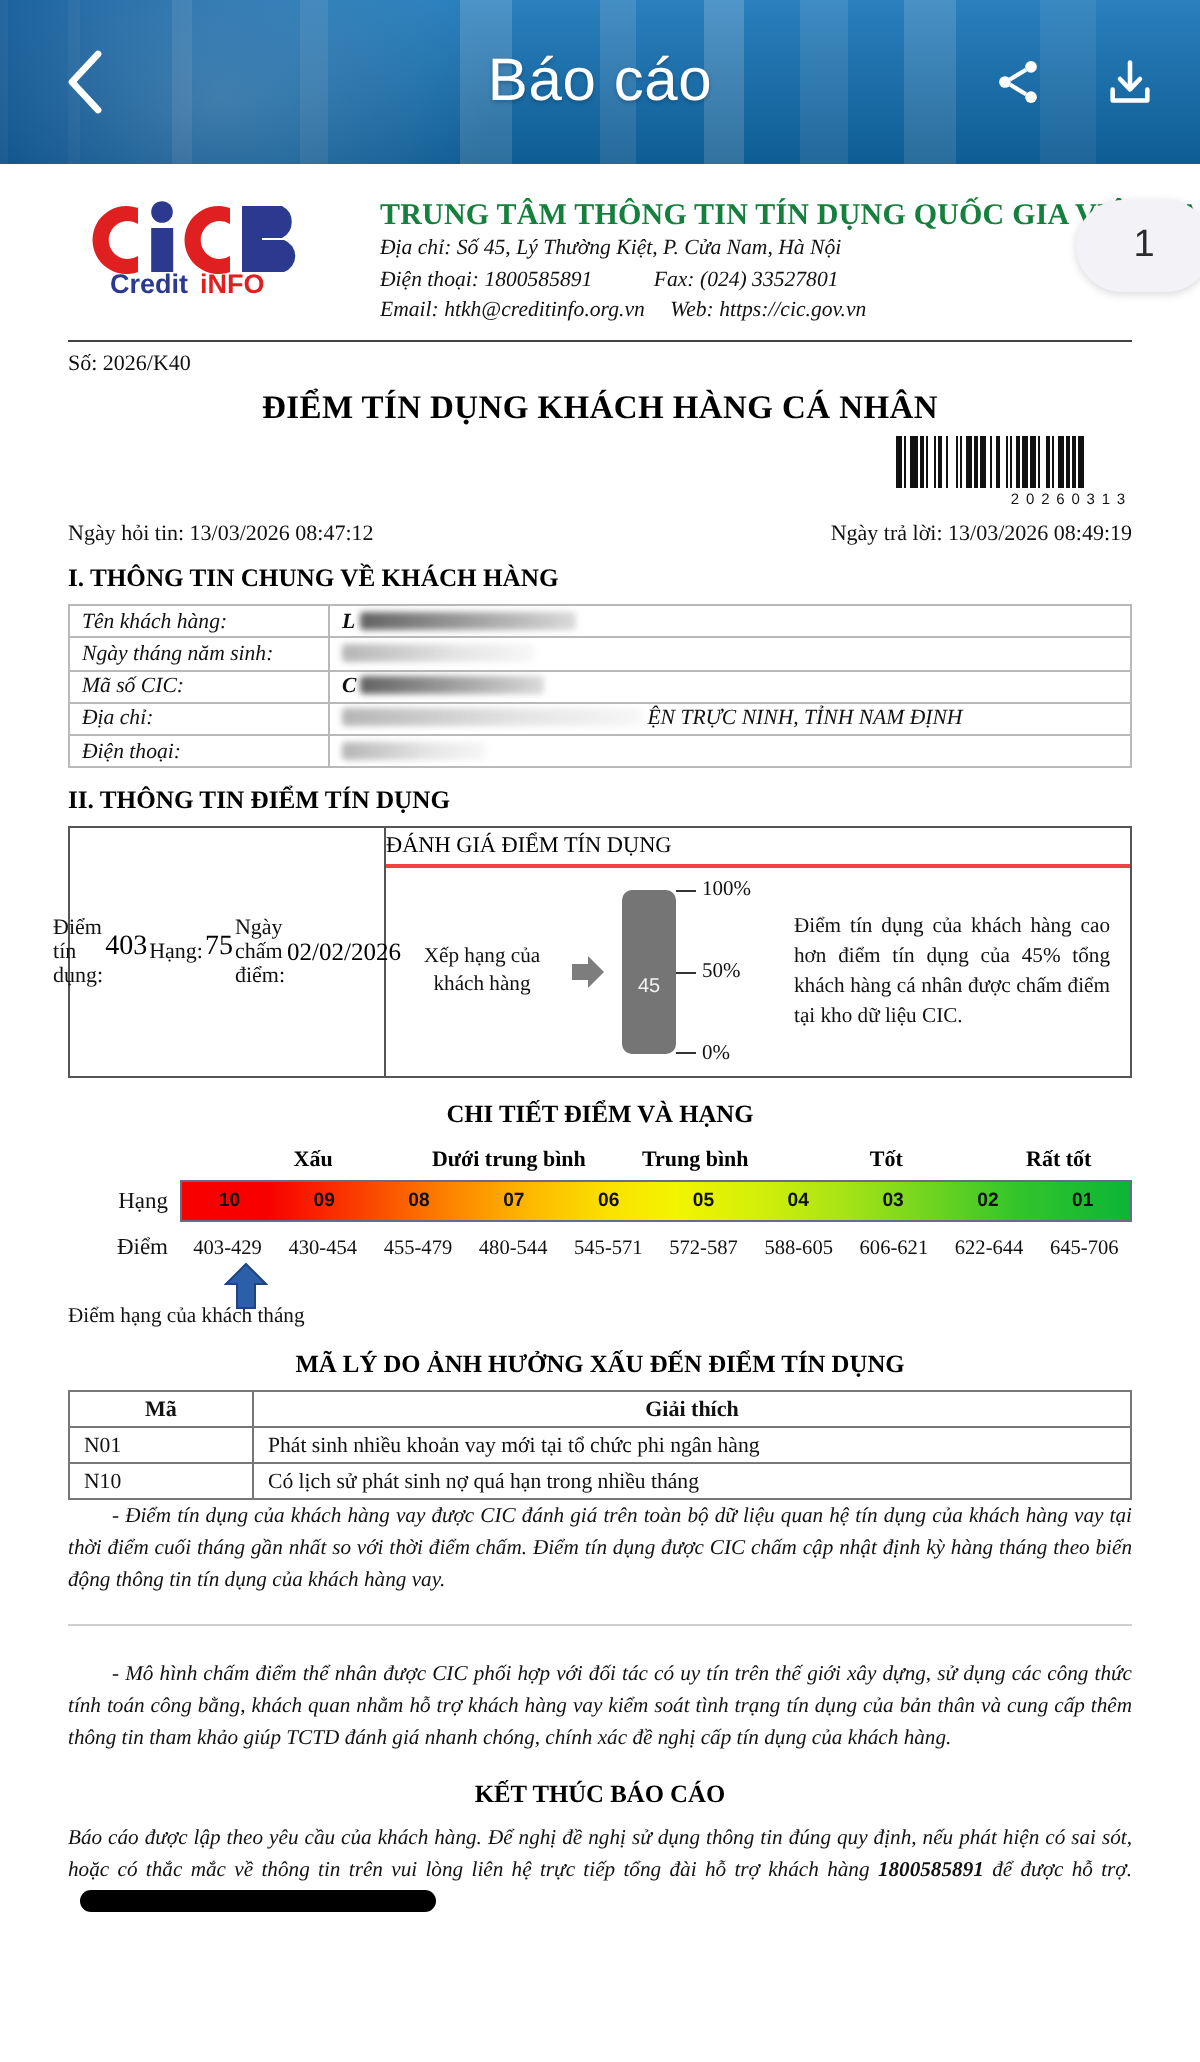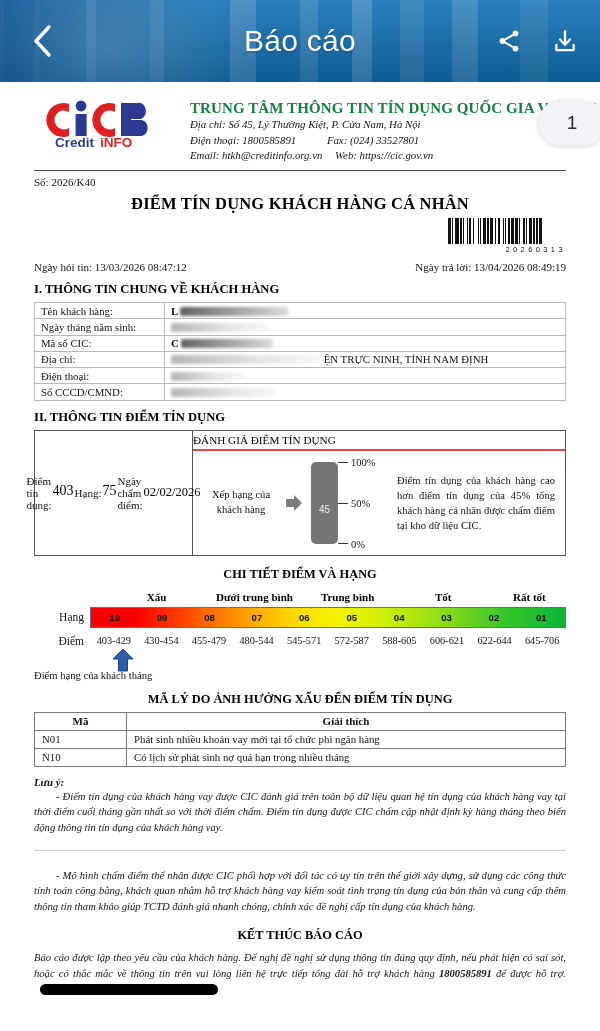--- a/index.html
+++ b/index.html
@@ -115,21 +115,21 @@
 
   .sec-head{font-size:12.6px;font-weight:bold;margin-top:9px;color:#000;}
 
   
   table.info{
     width:100%;border-collapse:collapse;margin-top:5px;
     table-layout:fixed;
   }
   table.info td{
     border:1px solid #b9b9b9;
-    font-size:10.8px;height:16.3px;padding:0 6px;color:#111;
+    font-size:10.8px;height:16.3px;padding:0 6px;color:#111;font-style:italic;
   }
   table.info td.lbl{width:130px;}
   .redact{
     display:inline-block;height:9px;
     background:linear-gradient(90deg, rgba(120,120,120,.55), rgba(170,170,170,.30) 60%, rgba(200,200,200,.15));
     filter:blur(1.6px);
     vertical-align:-1px;border-radius:2px;
   }
   .redact.lead{background:linear-gradient(90deg,rgba(70,70,70,.85),rgba(150,150,150,.35));}
   .addr-tail{font-size:10.8px;}
@@ -397,21 +397,21 @@
             <i style="width: 1.06px; background: transparent;"></i>
             <i style="width: 3.18px; background: rgb(17, 17, 17);"></i>
             <i style="width: 2.12px; background: transparent;"></i>
           </div>
         <div class="num">20260313</div>
       </div>
     </div>
 
     <div class="dates">
       <span>Ngày hỏi tin: 13/03/2026 08:47:12</span>
-      <span>Ngày trả lời: 13/04/2026 08:49:19</span>
+      <span>Ngày trả lời: 13/03/2026 08:49:19</span>
     </div>
 
     <div class="sec-head">I. THÔNG TIN CHUNG VỀ KHÁCH HÀNG</div>
 
     <table class="info">
       <tbody id="info-rows">
           <tr>
             <td class="lbl">Tên khách hàng:</td>
             <td><span style="font-size: 10.8px; font-weight: bold;">L</span><span class="redact lead" style="width: 108px; margin-left: 2px;"></span></td>
           </tr>
@@ -423,24 +423,20 @@
             <td class="lbl">Mã số CIC:</td>
             <td><span style="font-size: 10.8px; font-weight: bold;">C</span><span class="redact lead" style="width: 92px; margin-left: 2px;"></span></td>
           </tr>
           <tr>
             <td class="lbl">Địa chỉ:</td>
             <td><span class="redact" style="width: 150px; margin-left: 0px;"></span><span class="addr-tail"> ỆN TRỰC NINH, TỈNH NAM ĐỊNH</span></td>
           </tr>
           <tr>
             <td class="lbl">Điện thoại:</td>
             <td><span class="redact" style="width: 72px; margin-left: 0px;"></span></td>
-          </tr>
-          <tr>
-            <td class="lbl">Số CCCD/CMND:</td>
-            <td><span class="redact" style="width: 104px; margin-left: 0px;"></span></td>
           </tr>
         </tbody>
     </table>
 
     <div class="sec-head">II. THÔNG TIN ĐIỂM TÍN DỤNG</div>
 
     <div class="score-box">
       <div class="score-left">
         <div class="k">Điểm tín dụng:</div>
         <div class="v">403</div>
@@ -545,21 +541,20 @@
             <td class="c1">N01</td>
             <td>Phát sinh nhiều khoản vay mới tại tổ chức phi ngân hàng</td>
           </tr>
           <tr>
             <td class="c1">N10</td>
             <td>Có lịch sử phát sinh nợ quá hạn trong nhiều tháng</td>
           </tr>
         </tbody>
     </table>
 
-    <div class="note-title">Lưu ý:</div>
     <div class="note-p">- Điểm tín dụng của khách hàng vay được CIC đánh giá trên toàn bộ dữ liệu quan hệ tín dụng của khách hàng vay tại thời điểm cuối tháng gần nhất so với thời điểm chấm. Điểm tín dụng được CIC chấm cập nhật định kỳ hàng tháng theo biến động thông tin tín dụng của khách hàng vay.</div>
 
     <div class="page-sep"></div>
 
     <div class="page2">
       <div class="note-p">- Mô hình chấm điểm thể nhân được CIC phối hợp với đối tác có uy tín trên thế giới xây dựng, sử dụng các công thức tính toán công bằng, khách quan nhằm hỗ trợ khách hàng vay kiểm soát tình trạng tín dụng của bản thân và cung cấp thêm thông tin tham khảo giúp TCTD đánh giá nhanh chóng, chính xác đề nghị cấp tín dụng của khách hàng.</div>
 
       <div class="end-title">KẾT THÚC BÁO CÁO</div>
 
       <div class="end-p">

